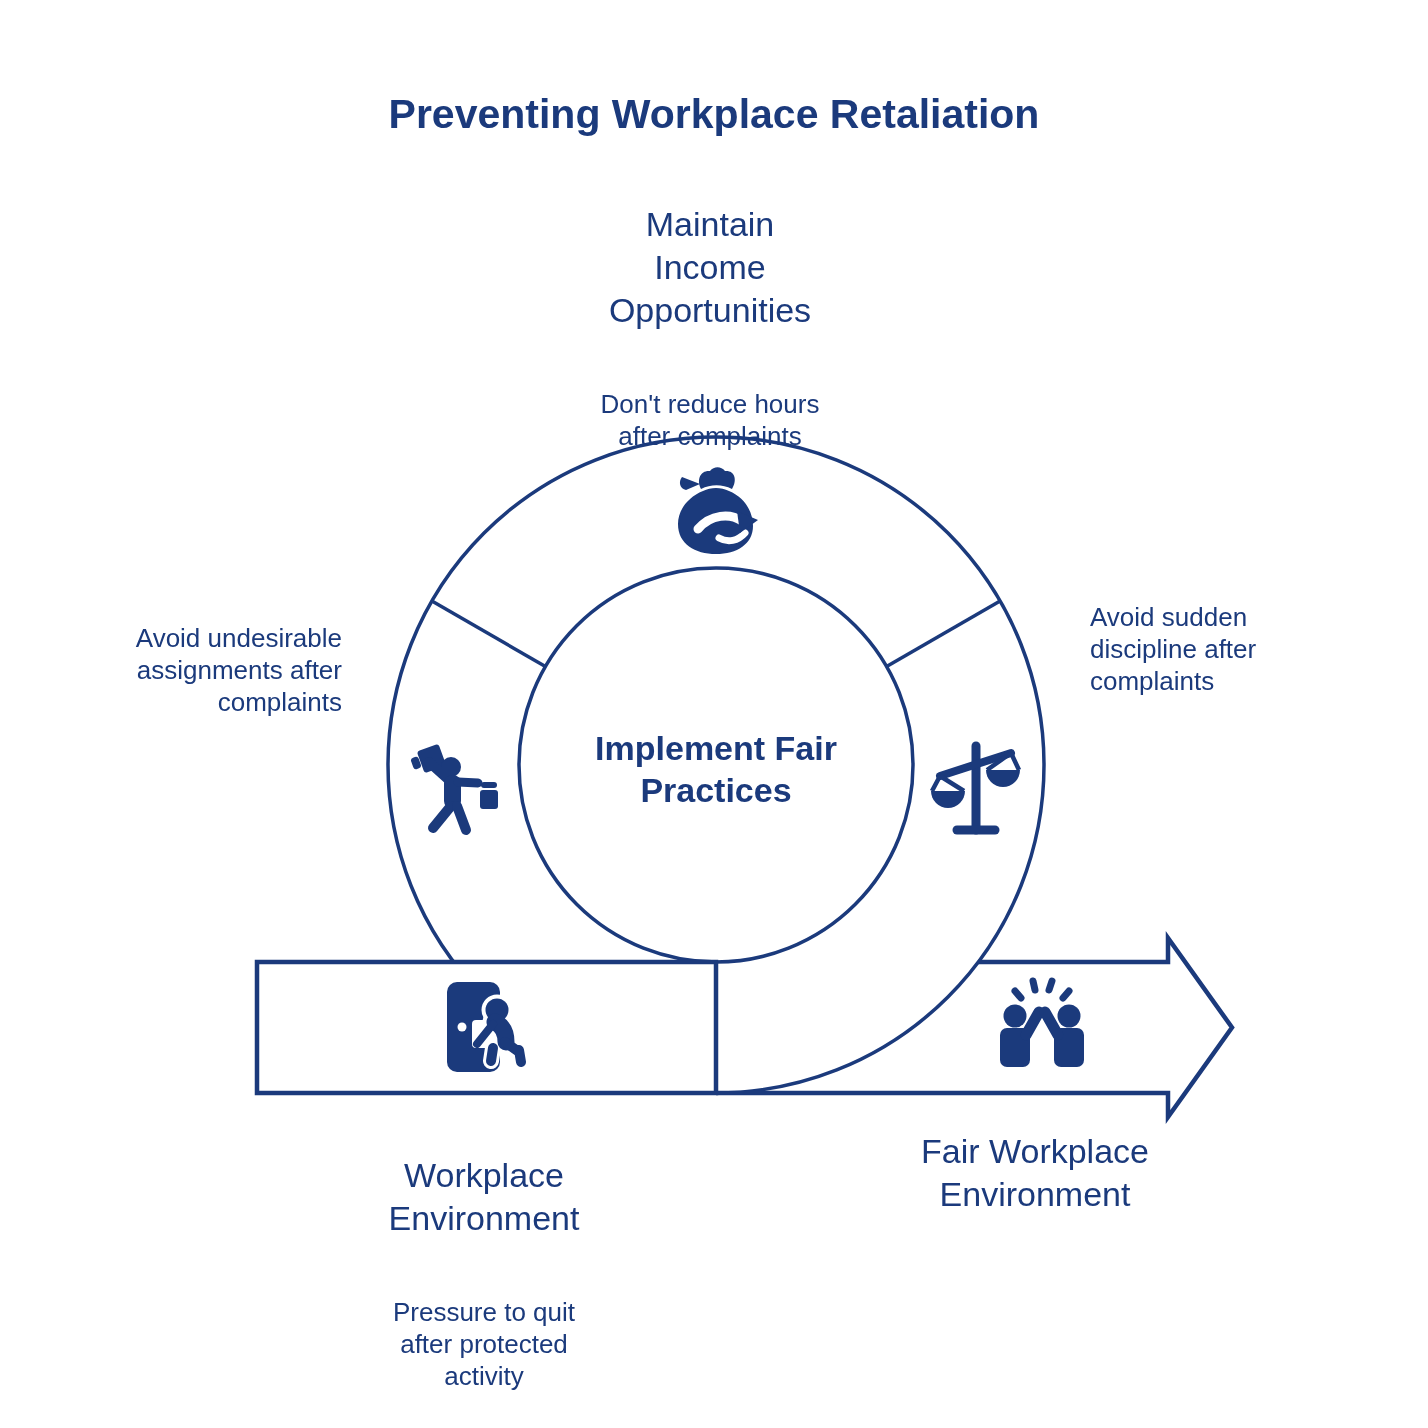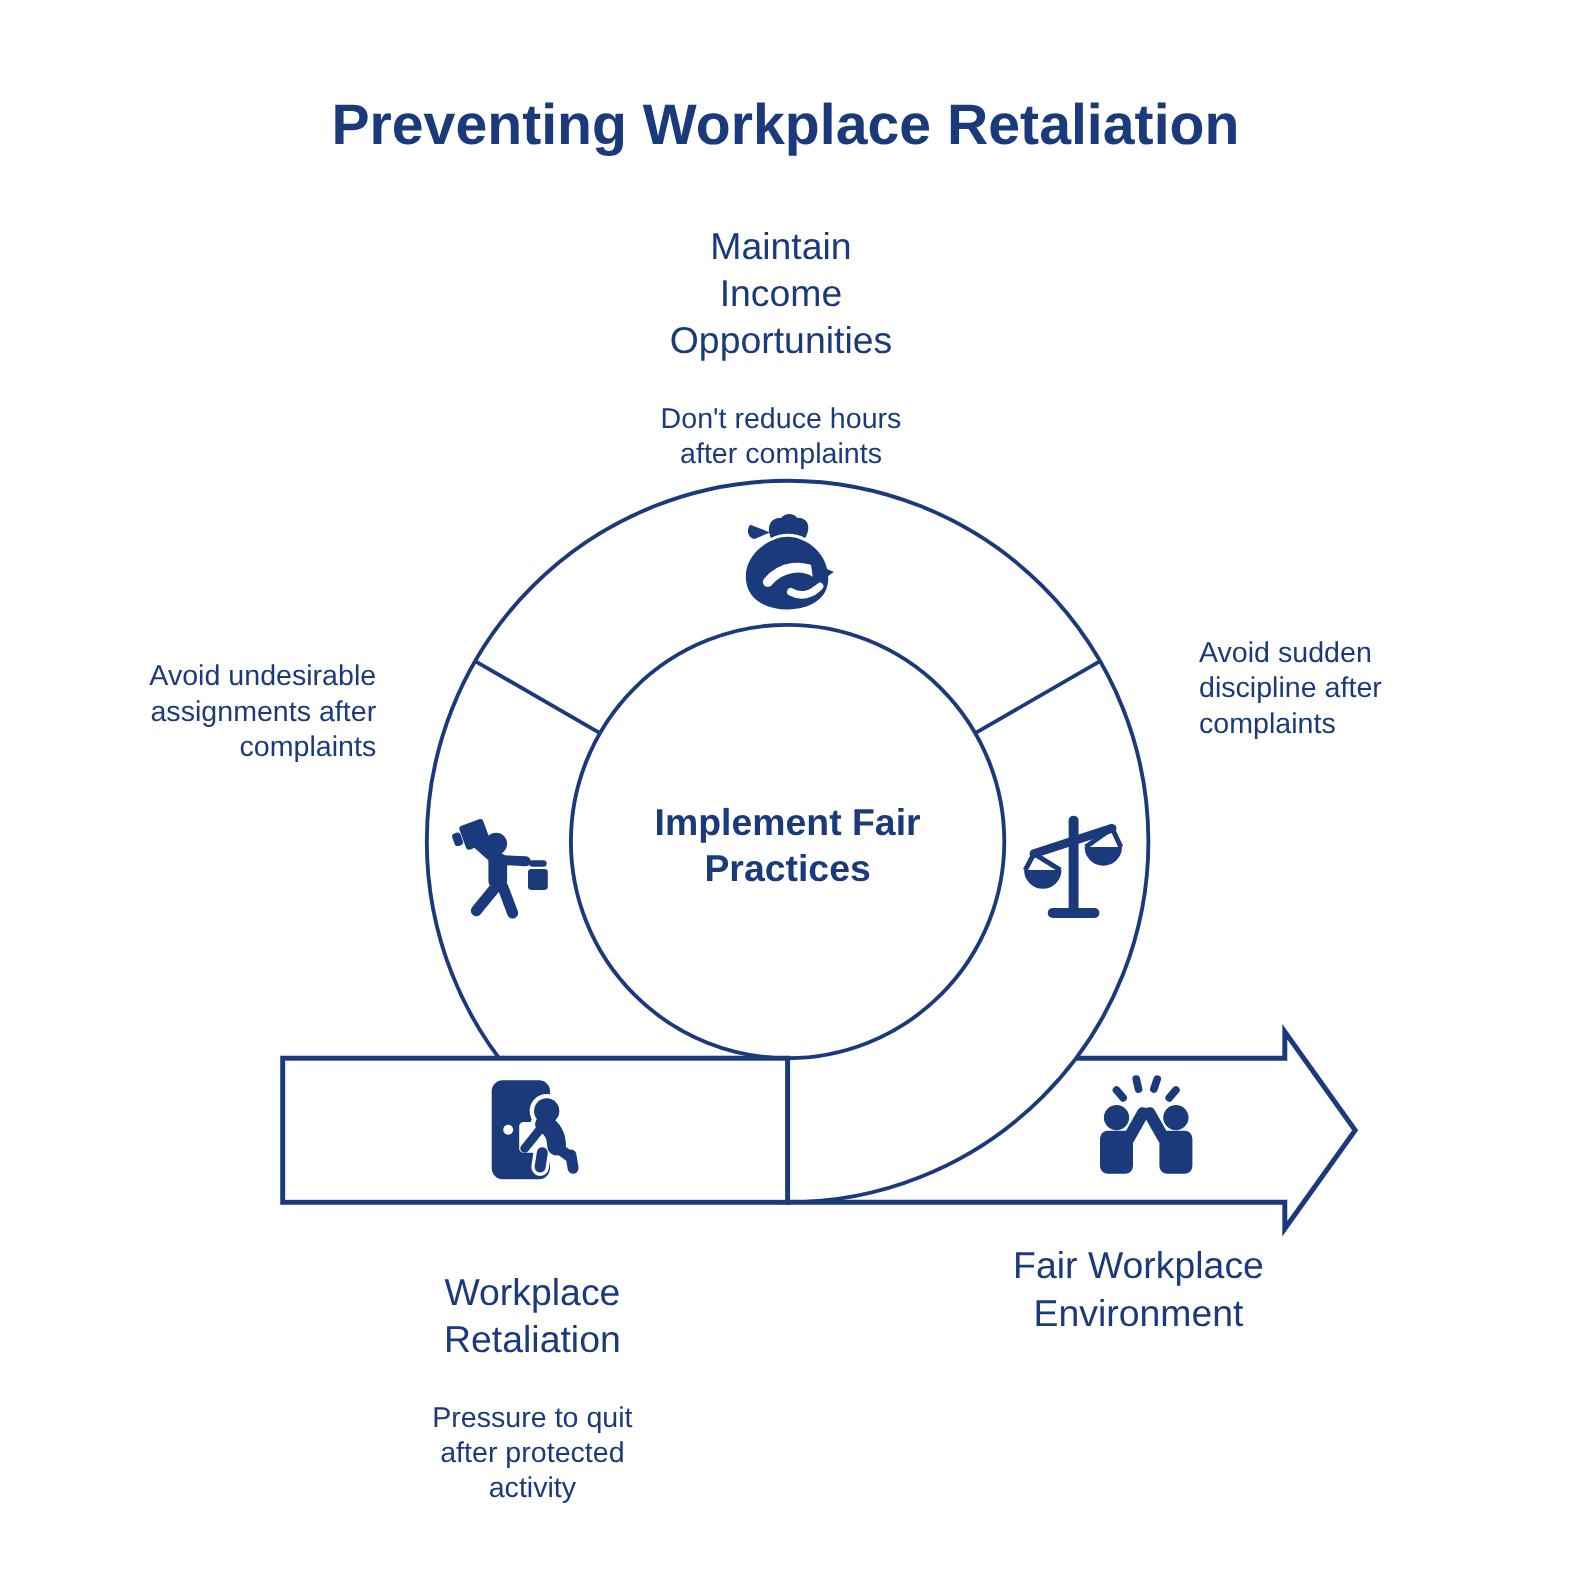--- a/index.html
+++ b/index.html
@@ -15,26 +15,26 @@
   svg.diagram {
     position: absolute;
     left: 0; top: 0;
     width: 1428px; height: 1428px;
   }
   .tb { position: absolute; white-space: pre-line; }
   .page-title {
     position: absolute;
     top: 90px; left: 0; width: 100%;
     text-align: center;
-    font-size: 52px; line-height: 48px; font-weight: 700;
+    font-size: 41px; line-height: 48px; font-weight: 700;
     color: var(--accent);
     white-space: pre-line;
   }
   .heading { font-size: 34px; line-height: 43px; font-weight: 400; white-space: pre-line; }
-  .subtext { font-size: 26px; line-height: 32px; font-weight: 400; margin-top: 14px; white-space: pre-line; }
+  .subtext { font-size: 26px; line-height: 32px; font-weight: 400; margin-top: 38px; white-space: pre-line; }
   .center-label {
     position: absolute;
     left: 496px; top: 727px; width: 440px;
     text-align: center;
     font-size: 34px; line-height: 42px;
     white-space: pre-line;
     font-weight: bold;
   }
   #block-top          { left: 460px;  top: 185px;  width: 500px; text-align: center; }
   #block-left         { left: 42px;   top: 566px;  width: 300px; text-align: right; }
@@ -137,21 +137,21 @@
 </div>
 
 <div class="tb" id="block-right">
   <div class="subtext">Avoid sudden
 discipline after
 complaints</div>
 </div>
 
 <div class="tb" id="block-bottom-left">
   <div class="heading">Workplace
-Retaliation</div>
+Environment</div>
   <div class="subtext">Pressure to quit
 after protected
 activity</div>
 </div>
 
 <div class="tb" id="block-bottom-right">
   <div class="heading">Fair Workplace
 Environment</div>
 </div>
 

